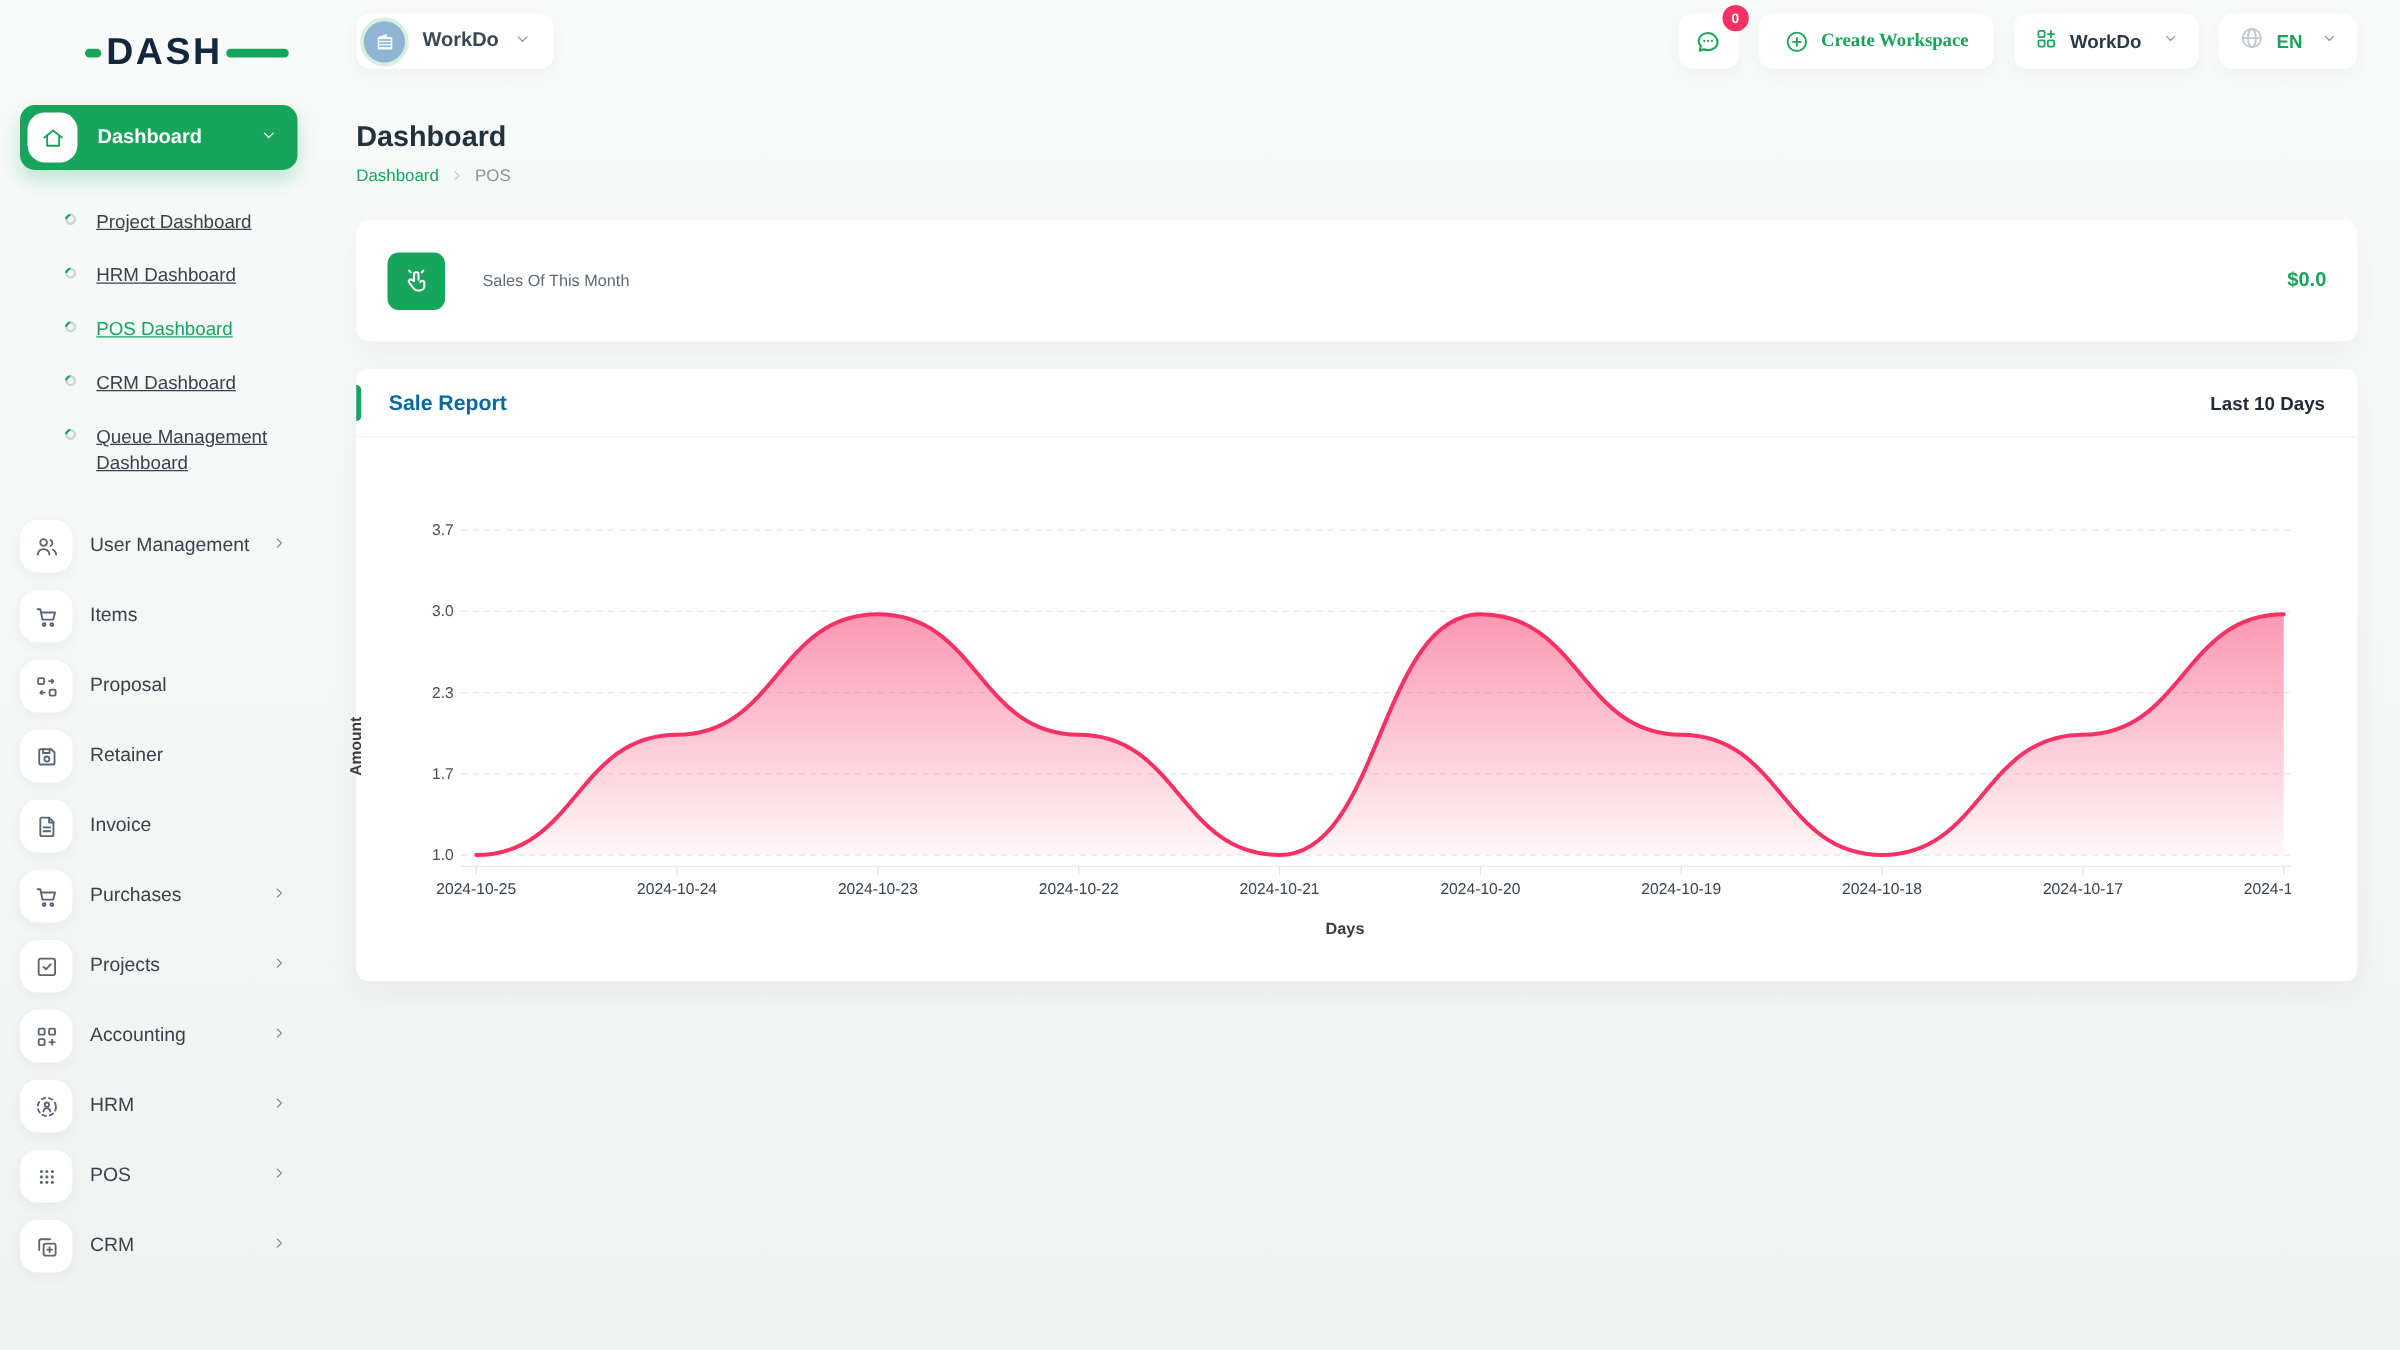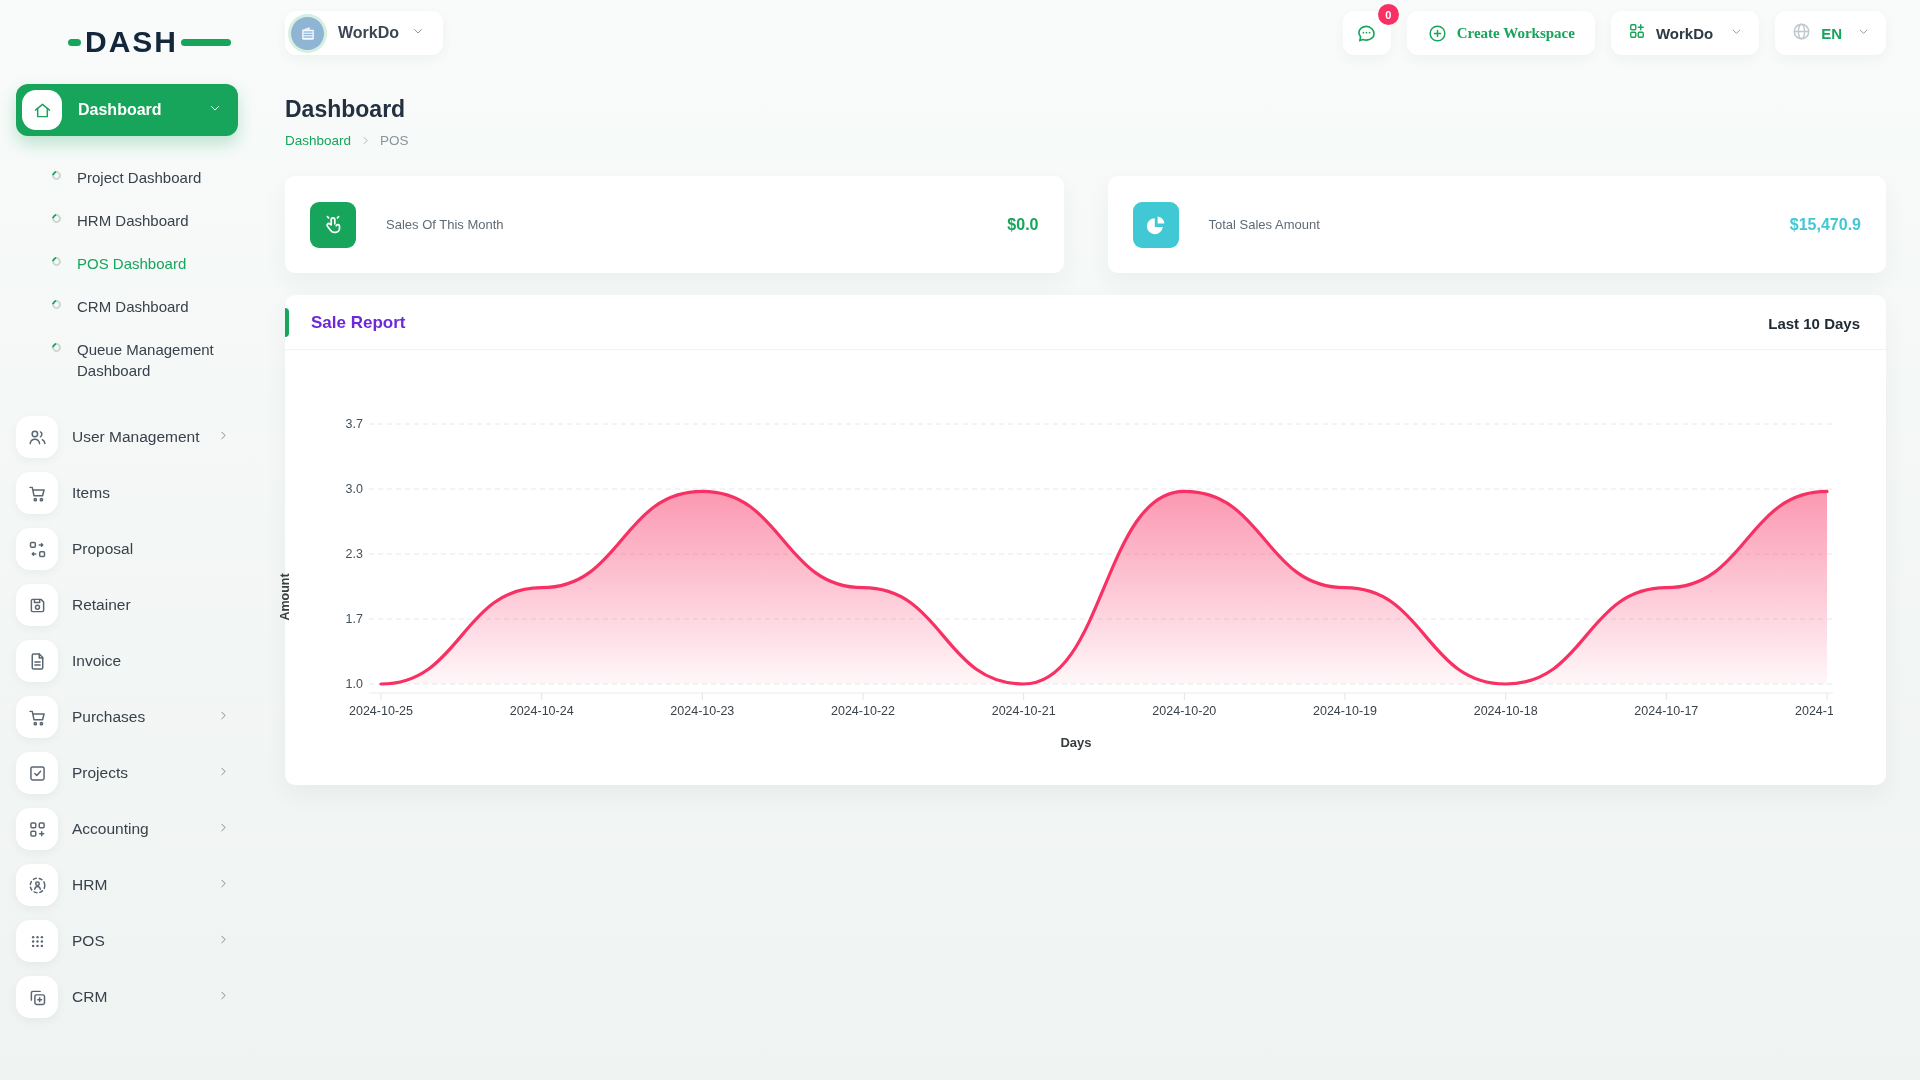--- a/index.html
+++ b/index.html
@@ -26,21 +26,21 @@
   .nav-pill{width:222px;height:52px;background:var(--green);border-radius:12px;display:flex;align-items:center;
     padding:0 16px 0 6px;box-shadow:0 8px 16px rgba(22,165,91,.25);cursor:pointer;}
   .nav-pill .sq{width:40px;height:40px;border-radius:14px;background:#fff;display:flex;align-items:center;justify-content:center;color:var(--green);}
   .nav-pill .lbl{color:#fff;font-weight:700;font-size:16px;margin-left:16px;}
   .nav-pill .chev{margin-left:auto;color:#fff;}
 
   .sub-list{list-style:none;margin:20px 0 24px 0;}
   .sub-item{display:flex;align-items:flex-start;padding:11px 0 11px 36px;cursor:pointer;}
   .bullet{flex:0 0 9px;width:9px;height:9px;border-radius:50%;border:2px solid #cdd7d2;border-top-color:var(--green);
     transform:rotate(-45deg);margin:4px 16px 0 0;}
-  .sub-item .txt{font-size:15px;color:var(--side-text);max-width:162px;line-height:1.4;}
+  .sub-item .txt{font-size:15px;color:var(--side-text);max-width:162px;line-height:1.4;text-decoration:underline;}
   .sub-item.active .txt{color:var(--green);}
 
   .menu-list{list-style:none;}
   .menu-item{display:flex;align-items:center;width:222px;height:42px;margin-bottom:14px;cursor:pointer;}
   .menu-item .sq{width:42px;height:42px;border-radius:14px;background:#fff;box-shadow:0 3px 10px rgba(44,60,70,.05);
     display:flex;align-items:center;justify-content:center;color:#5b6673;}
   .menu-item .lbl{font-size:15.5px;color:var(--side-text);margin-left:14px;}
   .menu-item .chev{margin-left:auto;margin-right:8px;color:#7a838b;}
 
   
@@ -79,21 +79,21 @@
   .stat-ic.teal{background:var(--teal);}
   .stat-lbl{font-size:13px;color:#5f6b76;margin-left:30px;}
   .stat-val{margin-left:auto;font-size:16px;font-weight:700;}
   .stat-val.green{color:var(--green);}
   .stat-val.teal{color:var(--teal);}
 
   .chart-card{background:#fff;border-radius:10px;box-shadow:var(--card-shadow);margin-top:22px;height:490px;}
   .chart-head{position:relative;display:flex;align-items:center;justify-content:space-between;
     padding:18px 26px 16px 26px;border-bottom:1px solid #f0f2f4;}
   .chart-head::before{content:"";position:absolute;left:0;top:13px;width:4px;height:29px;background:var(--green);border-radius:0 4px 4px 0;}
-  .chart-title{font-size:17px;font-weight:700;color:#6d28d9;}
+  .chart-title{font-size:17px;font-weight:700;color:#0369a1;}
   .chart-range{font-size:15px;font-weight:700;color:#212b36;}
   .chart-body{position:relative;padding:0 53px 0 34px;}
   .chart-body svg{display:block;margin-top:44px;}
   .chart-body svg text{font-family:"Liberation Sans","DejaVu Sans",sans-serif;}
   .ylabel{position:absolute;left:-24px;top:196px;transform:rotate(-90deg);font-size:12.5px;font-weight:700;color:#373d3f;}
   .xlabel{text-align:center;font-size:13px;font-weight:700;color:#373d3f;margin-top:9px;}
 </style>
 </head>
 <body>
 
@@ -372,30 +372,20 @@
     <div class="stat-card">
       <span class="stat-ic green">
         <svg class="ic" width="24" height="24" viewBox="0 0 24 24" stroke-width="1.6">
             <path d="M10.2 11.3V6.6a1.8 1.8 0 0 1 3.6 0v4.2"></path>
             <path d="M10.2 11.8l-1.6-1a1.65 1.65 0 0 0-2 2.6l3.1 4.1c.9 1.2 2.1 1.9 3.7 1.9h1.2a3.9 3.9 0 0 0 3.9-3.9v-2.2a1.7 1.7 0 0 0-3.3-.6"></path>
             <path d="M7.6 4.8 6.4 3.6M16.4 4.8l1.2-1.2"></path>
           </svg>
       </span>
       <span class="stat-lbl">Sales Of This Month</span>
       <span class="stat-val green">$0.0</span>
-    </div>
-    <div class="stat-card">
-      <span class="stat-ic teal">
-        <svg width="24" height="24" viewBox="0 0 24 24" fill="#fff">
-            <path d="M10.8 5.2a8 8 0 1 0 8 8.9h-8z"></path>
-            <path d="M13.6 3.6a8.1 8.1 0 0 1 6.8 6.8h-6.8z"></path>
-          </svg>
-      </span>
-      <span class="stat-lbl">Total Sales Amount</span>
-      <span class="stat-val teal">$15,470.9</span>
     </div>
   </div>
 
   <section class="chart-card">
     <div class="chart-head">
       <span class="chart-title">Sale Report</span>
       <span class="chart-range">Last 10 Days</span>
     </div>
     <div class="chart-body">
       <div class="ylabel">Amount</div>

